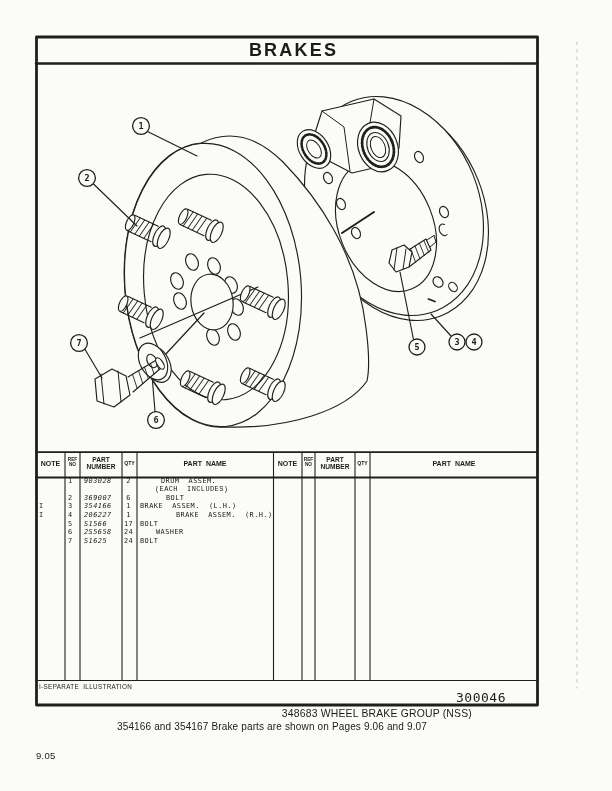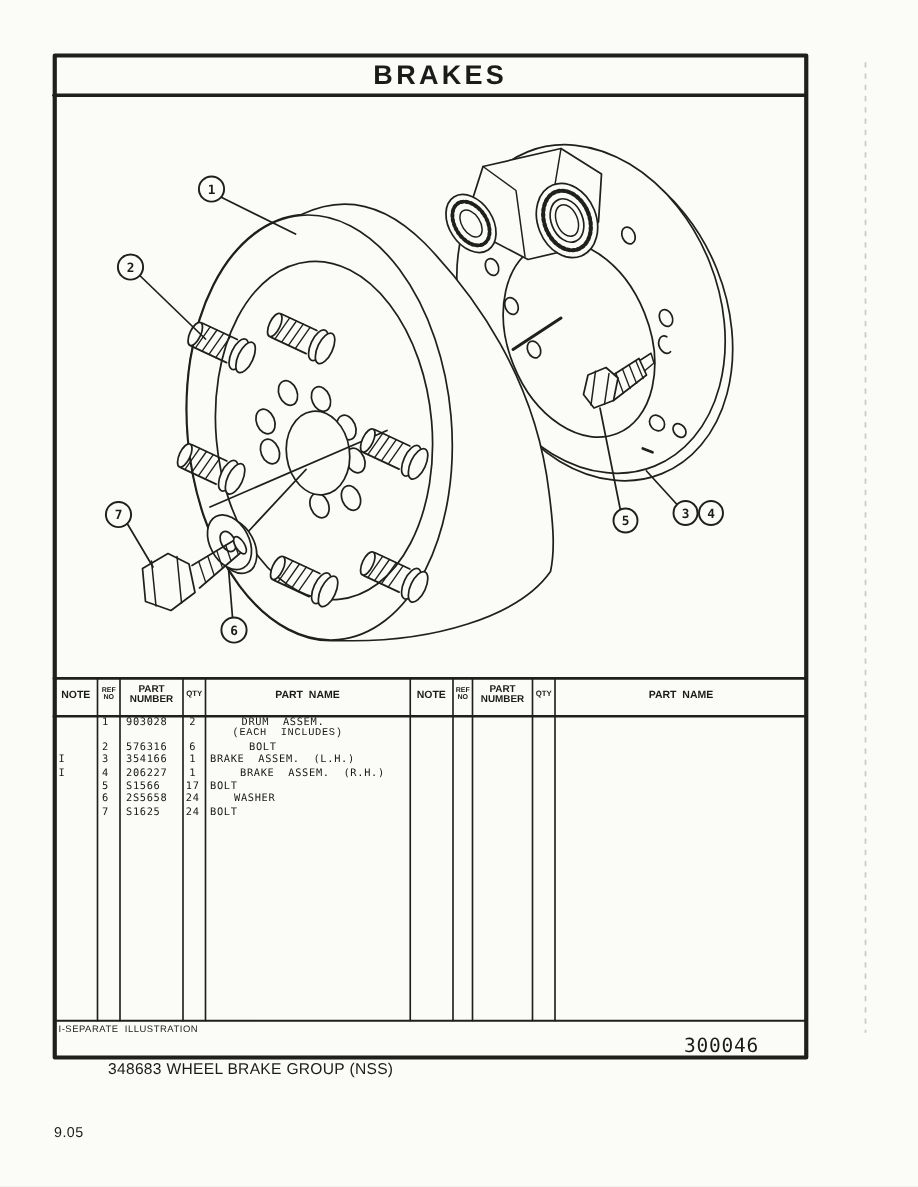--- a/index.html
+++ b/index.html
@@ -16,26 +16,26 @@
   .hdr4{font-size:5.2px;top:461px;}
   .note-l{left:36px;width:29px;}   .ref-l{left:65px;width:15px;}
   .pn-l{left:80px;width:42px;}     .qty-l{left:122px;width:15px;}
   .name-l{left:137px;width:136px;}
   .note-r{left:273px;width:29px;}  .ref-r{left:302px;width:13px;}
   .pn-r{left:315px;width:40px;}    .qty-r{left:355px;width:15px;}
   .name-r{left:370px;width:168px;}
   .trow{position:absolute;left:0;width:612px;height:9px;}
   .tc{position:absolute;white-space:pre;font-family:"DejaVu Sans Mono",monospace;
       font-size:6.9px;letter-spacing:0.45px;color:#181816;}
-  .tc-note{left:39px;} .tc-ref{left:68px;} .tc-part_number{left:84px;}
+  .tc-note{left:39px;} .tc-ref{left:68px;} .tc-part_number{left:84px;font-style:italic;}
   .tc-qty{left:121px;width:15px;text-align:center;} .tc-part_name{left:140px;}
   .footnote{left:39px;top:682.5px;font-size:6.3px;letter-spacing:0.35px;}
   .formnum{left:440px;top:690px;width:66px;text-align:right;
            font-family:"DejaVu Sans Mono",monospace;font-size:13px;letter-spacing:0.5px;}
-  .cap1{left:72px;top:707.5px;width:400px;text-align:left;font-size:10.4px;letter-spacing:0.2px;}
+  .cap1{left:72px;top:707.5px;width:400px;text-align:right;font-size:10.4px;letter-spacing:0.2px;}
   .cap2{left:22px;top:720.5px;width:500px;text-align:center;font-size:10px;letter-spacing:0.15px;}
   .pagenum{left:36px;top:750px;font-size:9.5px;letter-spacing:0.3px;}
   .co-num{font-family:"DejaVu Sans Mono",monospace;font-size:8.5px;font-weight:bold;}
 </style>
 </head>
 <body>
 
 <div class="page">
 
   <svg class="diagram" viewBox="0 0 612 791" stroke="#1f1f1c" fill="none" stroke-width="1.15" stroke-linecap="round" stroke-linejoin="round">
@@ -224,37 +224,37 @@
       <div class="trow" style="top: 485.15px;">
         <span class="tc tc-note"></span>
         <span class="tc tc-ref"></span>
         <span class="tc tc-part_number"></span>
         <span class="tc tc-qty"></span>
         <span class="tc tc-part_name" style="left: 155px; font-family: Liberation Mono, monospace;">(EACH  INCLUDES)</span>
       </div>
       <div class="trow" style="top: 493.8px;">
         <span class="tc tc-note"></span>
         <span class="tc tc-ref">2</span>
-        <span class="tc tc-part_number">576316</span>
+        <span class="tc tc-part_number">369007</span>
         <span class="tc tc-qty">6</span>
         <span class="tc tc-part_name" style="left: 166px;">BOLT</span>
       </div>
       <div class="trow" style="top: 502.45px;">
         <span class="tc tc-note">I</span>
         <span class="tc tc-ref">3</span>
         <span class="tc tc-part_number">354166</span>
         <span class="tc tc-qty">1</span>
         <span class="tc tc-part_name" style="left: 140px;">BRAKE  ASSEM.  (L.H.)</span>
       </div>
       <div class="trow" style="top: 511.1px;">
         <span class="tc tc-note">I</span>
         <span class="tc tc-ref">4</span>
         <span class="tc tc-part_number">206227</span>
         <span class="tc tc-qty">1</span>
-        <span class="tc tc-part_name" style="left: 124px; padding-left: 36px;">BRAKE  ASSEM.  (R.H.)</span>
+        <span class="tc tc-part_name" style="left: 140px; padding-left: 36px;">BRAKE  ASSEM.  (R.H.)</span>
       </div>
       <div class="trow" style="top: 519.75px;">
         <span class="tc tc-note"></span>
         <span class="tc tc-ref">5</span>
         <span class="tc tc-part_number">S1566</span>
         <span class="tc tc-qty">17</span>
         <span class="tc tc-part_name" style="left: 140px;">BOLT</span>
       </div>
       <div class="trow" style="top: 528.4px;">
         <span class="tc tc-note"></span>
@@ -269,15 +269,16 @@
         <span class="tc tc-part_number">S1625</span>
         <span class="tc tc-qty">24</span>
         <span class="tc tc-part_name" style="left: 140px;">BOLT</span>
       </div>
     </div>
 
   <div class="abs footnote">I-SEPARATE  ILLUSTRATION</div>
   <div class="abs formnum">300046</div>
 
   <div class="abs cap1">348683 WHEEL BRAKE GROUP (NSS)</div>
+  <div class="abs cap2">354166 and 354167 Brake parts are shown on Pages 9.06 and 9.07</div>
 
   <div class="abs pagenum">9.05</div>
 </div>
 
 </body></html>

